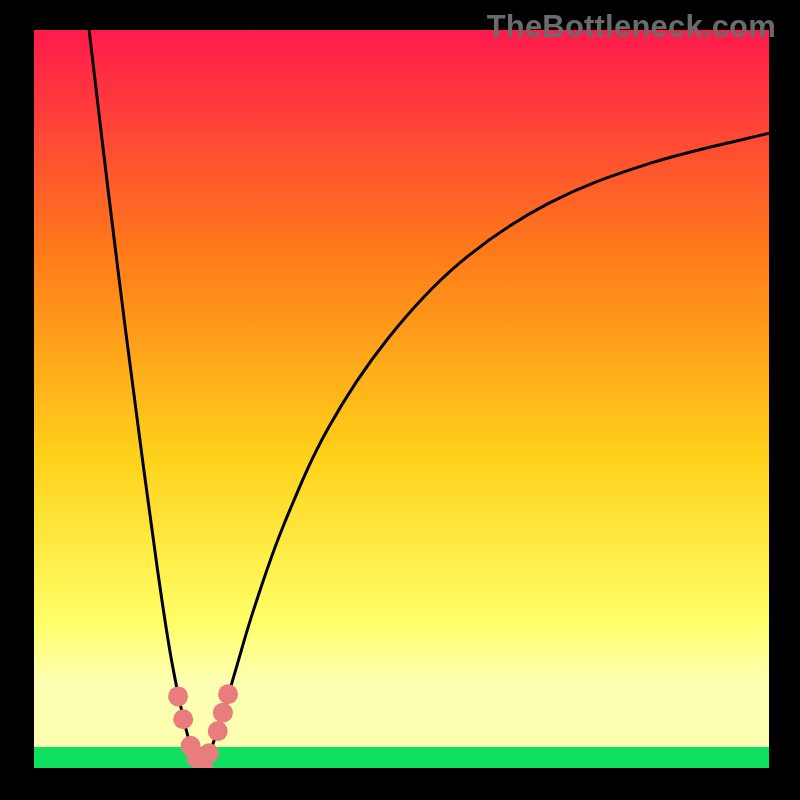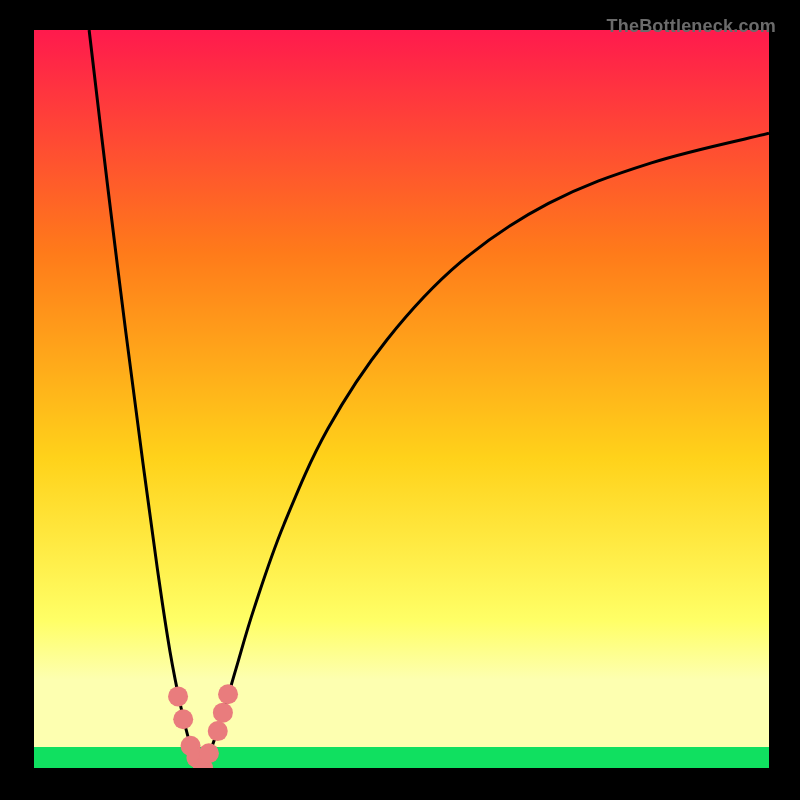--- a/index.html
+++ b/index.html
@@ -24,24 +24,24 @@
     top: 30px;
     width: 735px;
     height: 738px;
     overflow: hidden;
   }
   .plot svg {
     display: block;
   }
   .watermark {
     position: absolute;
-    top: 16px;
+    top: 9px;
     right: 24px;
     font-family: Arial, Helvetica, sans-serif;
-    font-size: 18px;
+    font-size: 31px;
     font-weight: bold;
     letter-spacing: 0.2px;
     color: #6b6b6b;
     user-select: none;
   }
 </style>
 </head>
 <body>
 
 <div class="frame">

